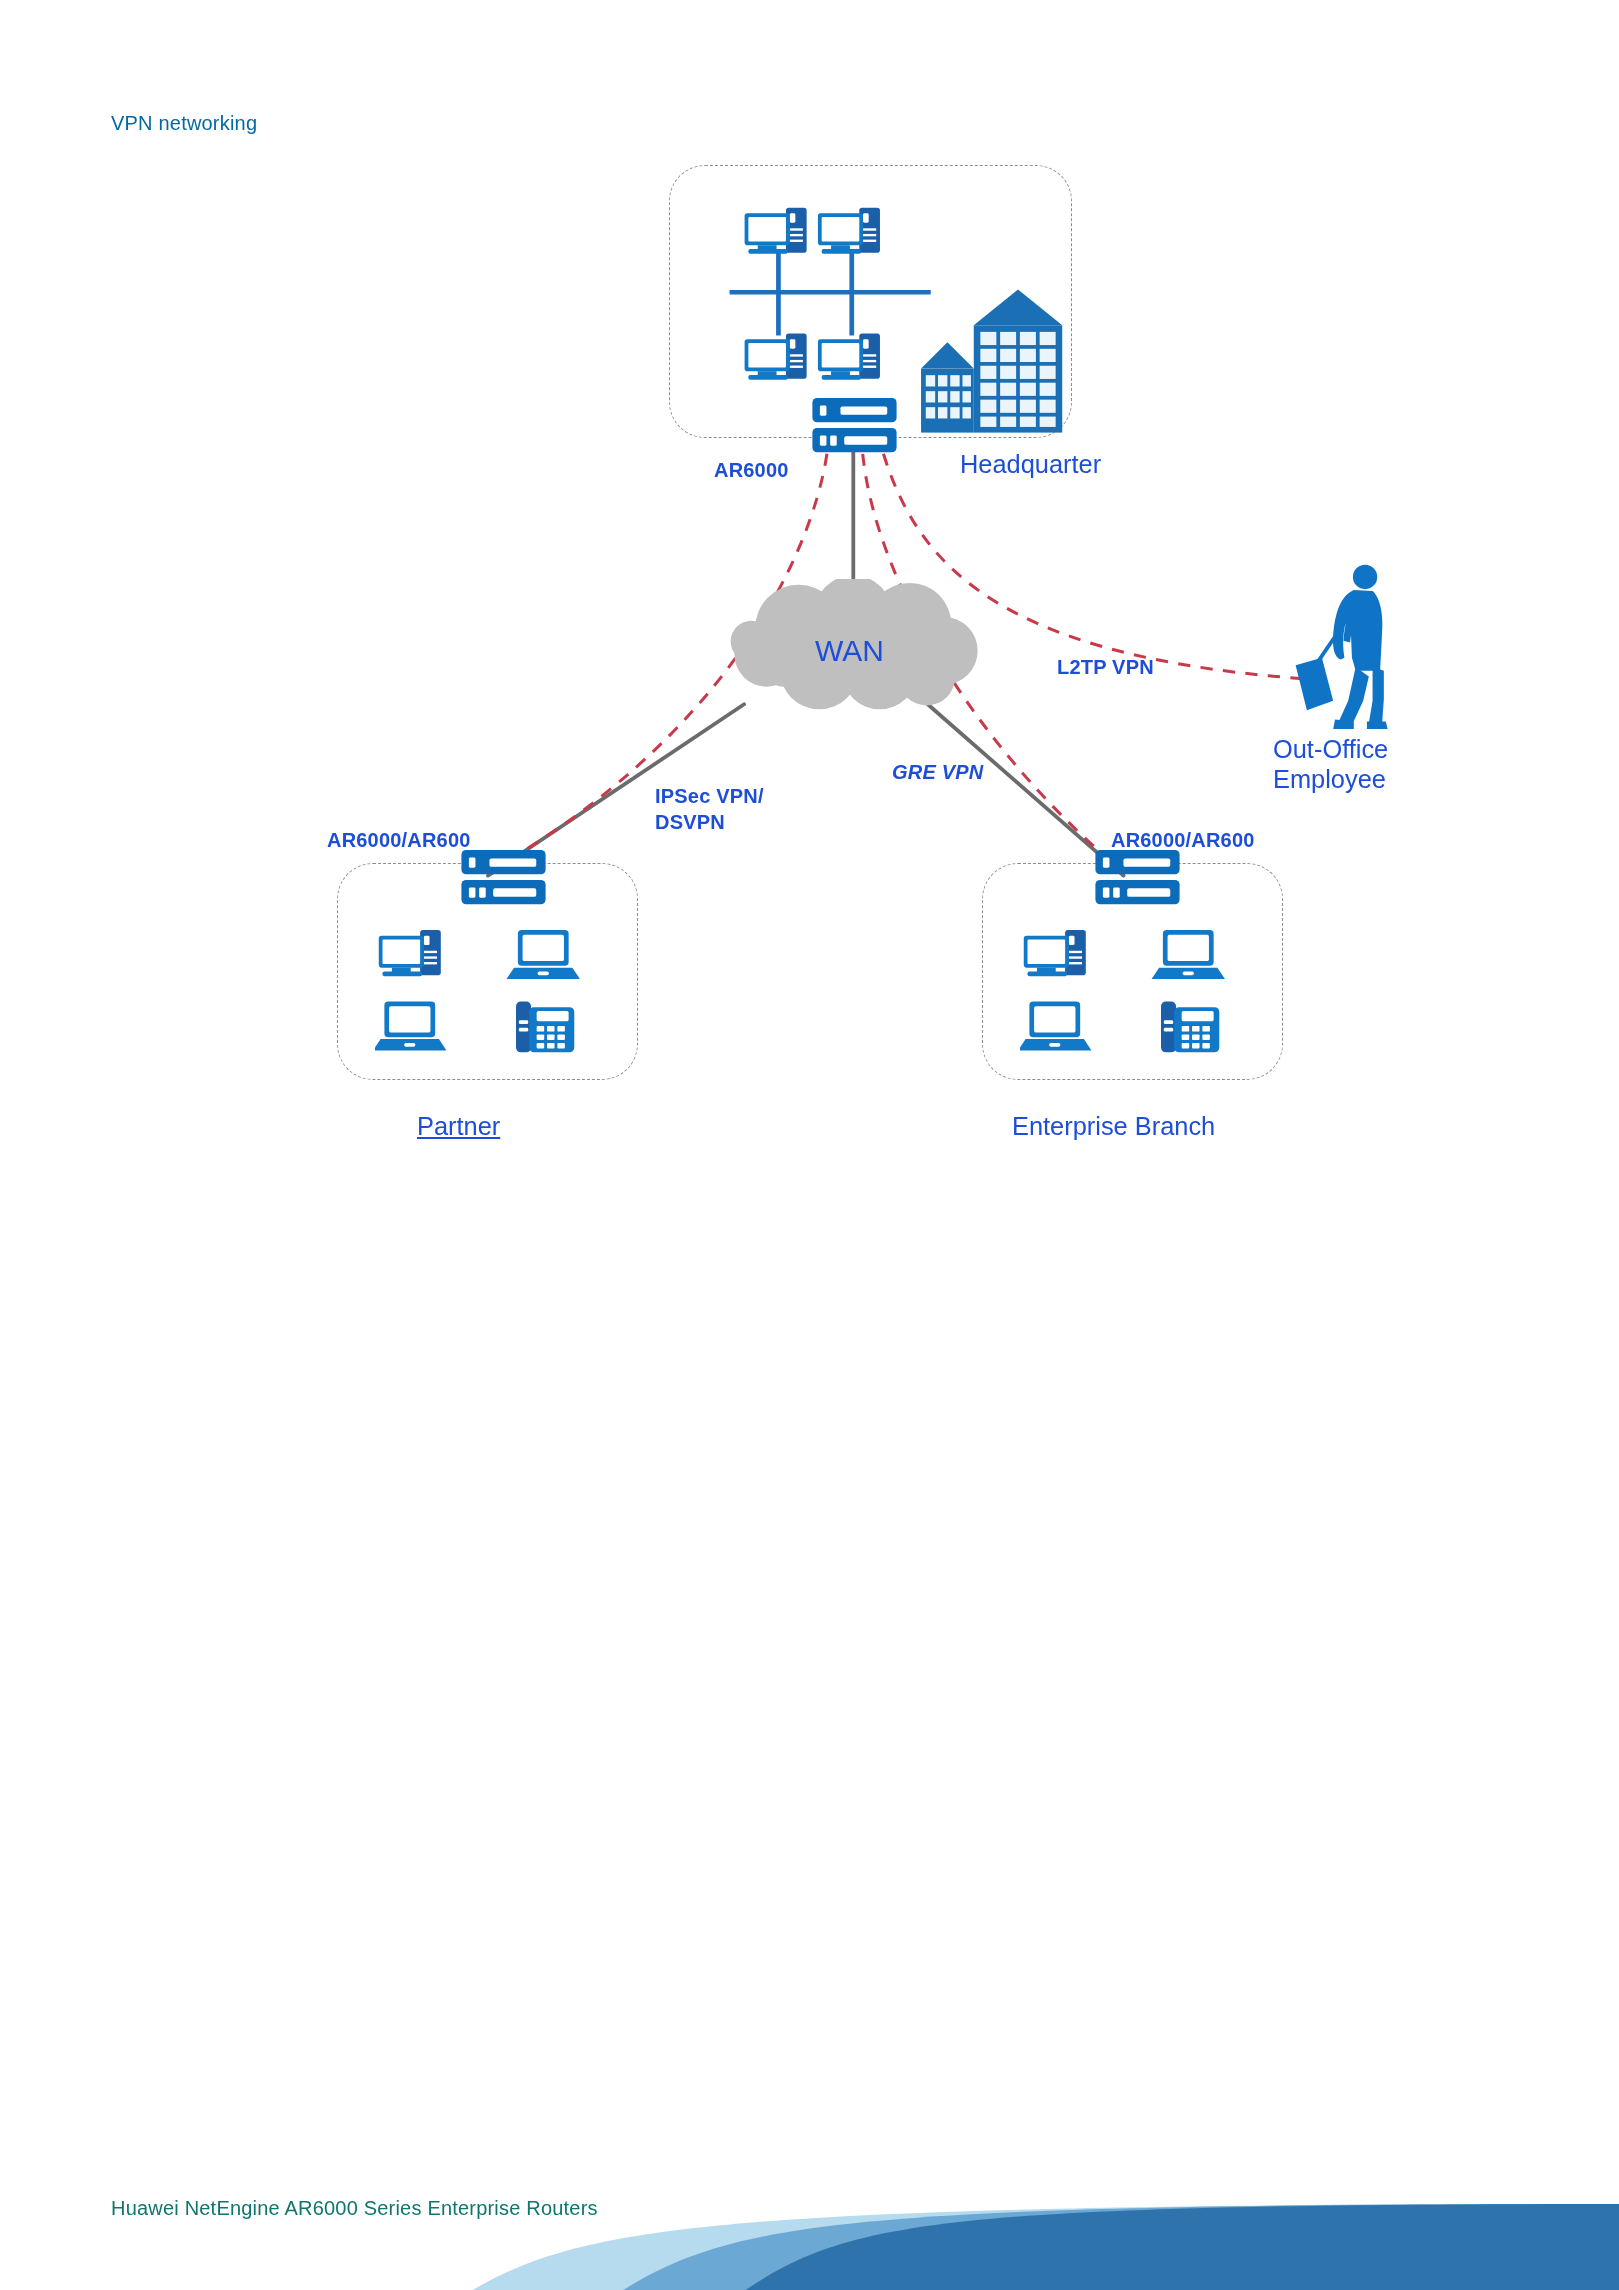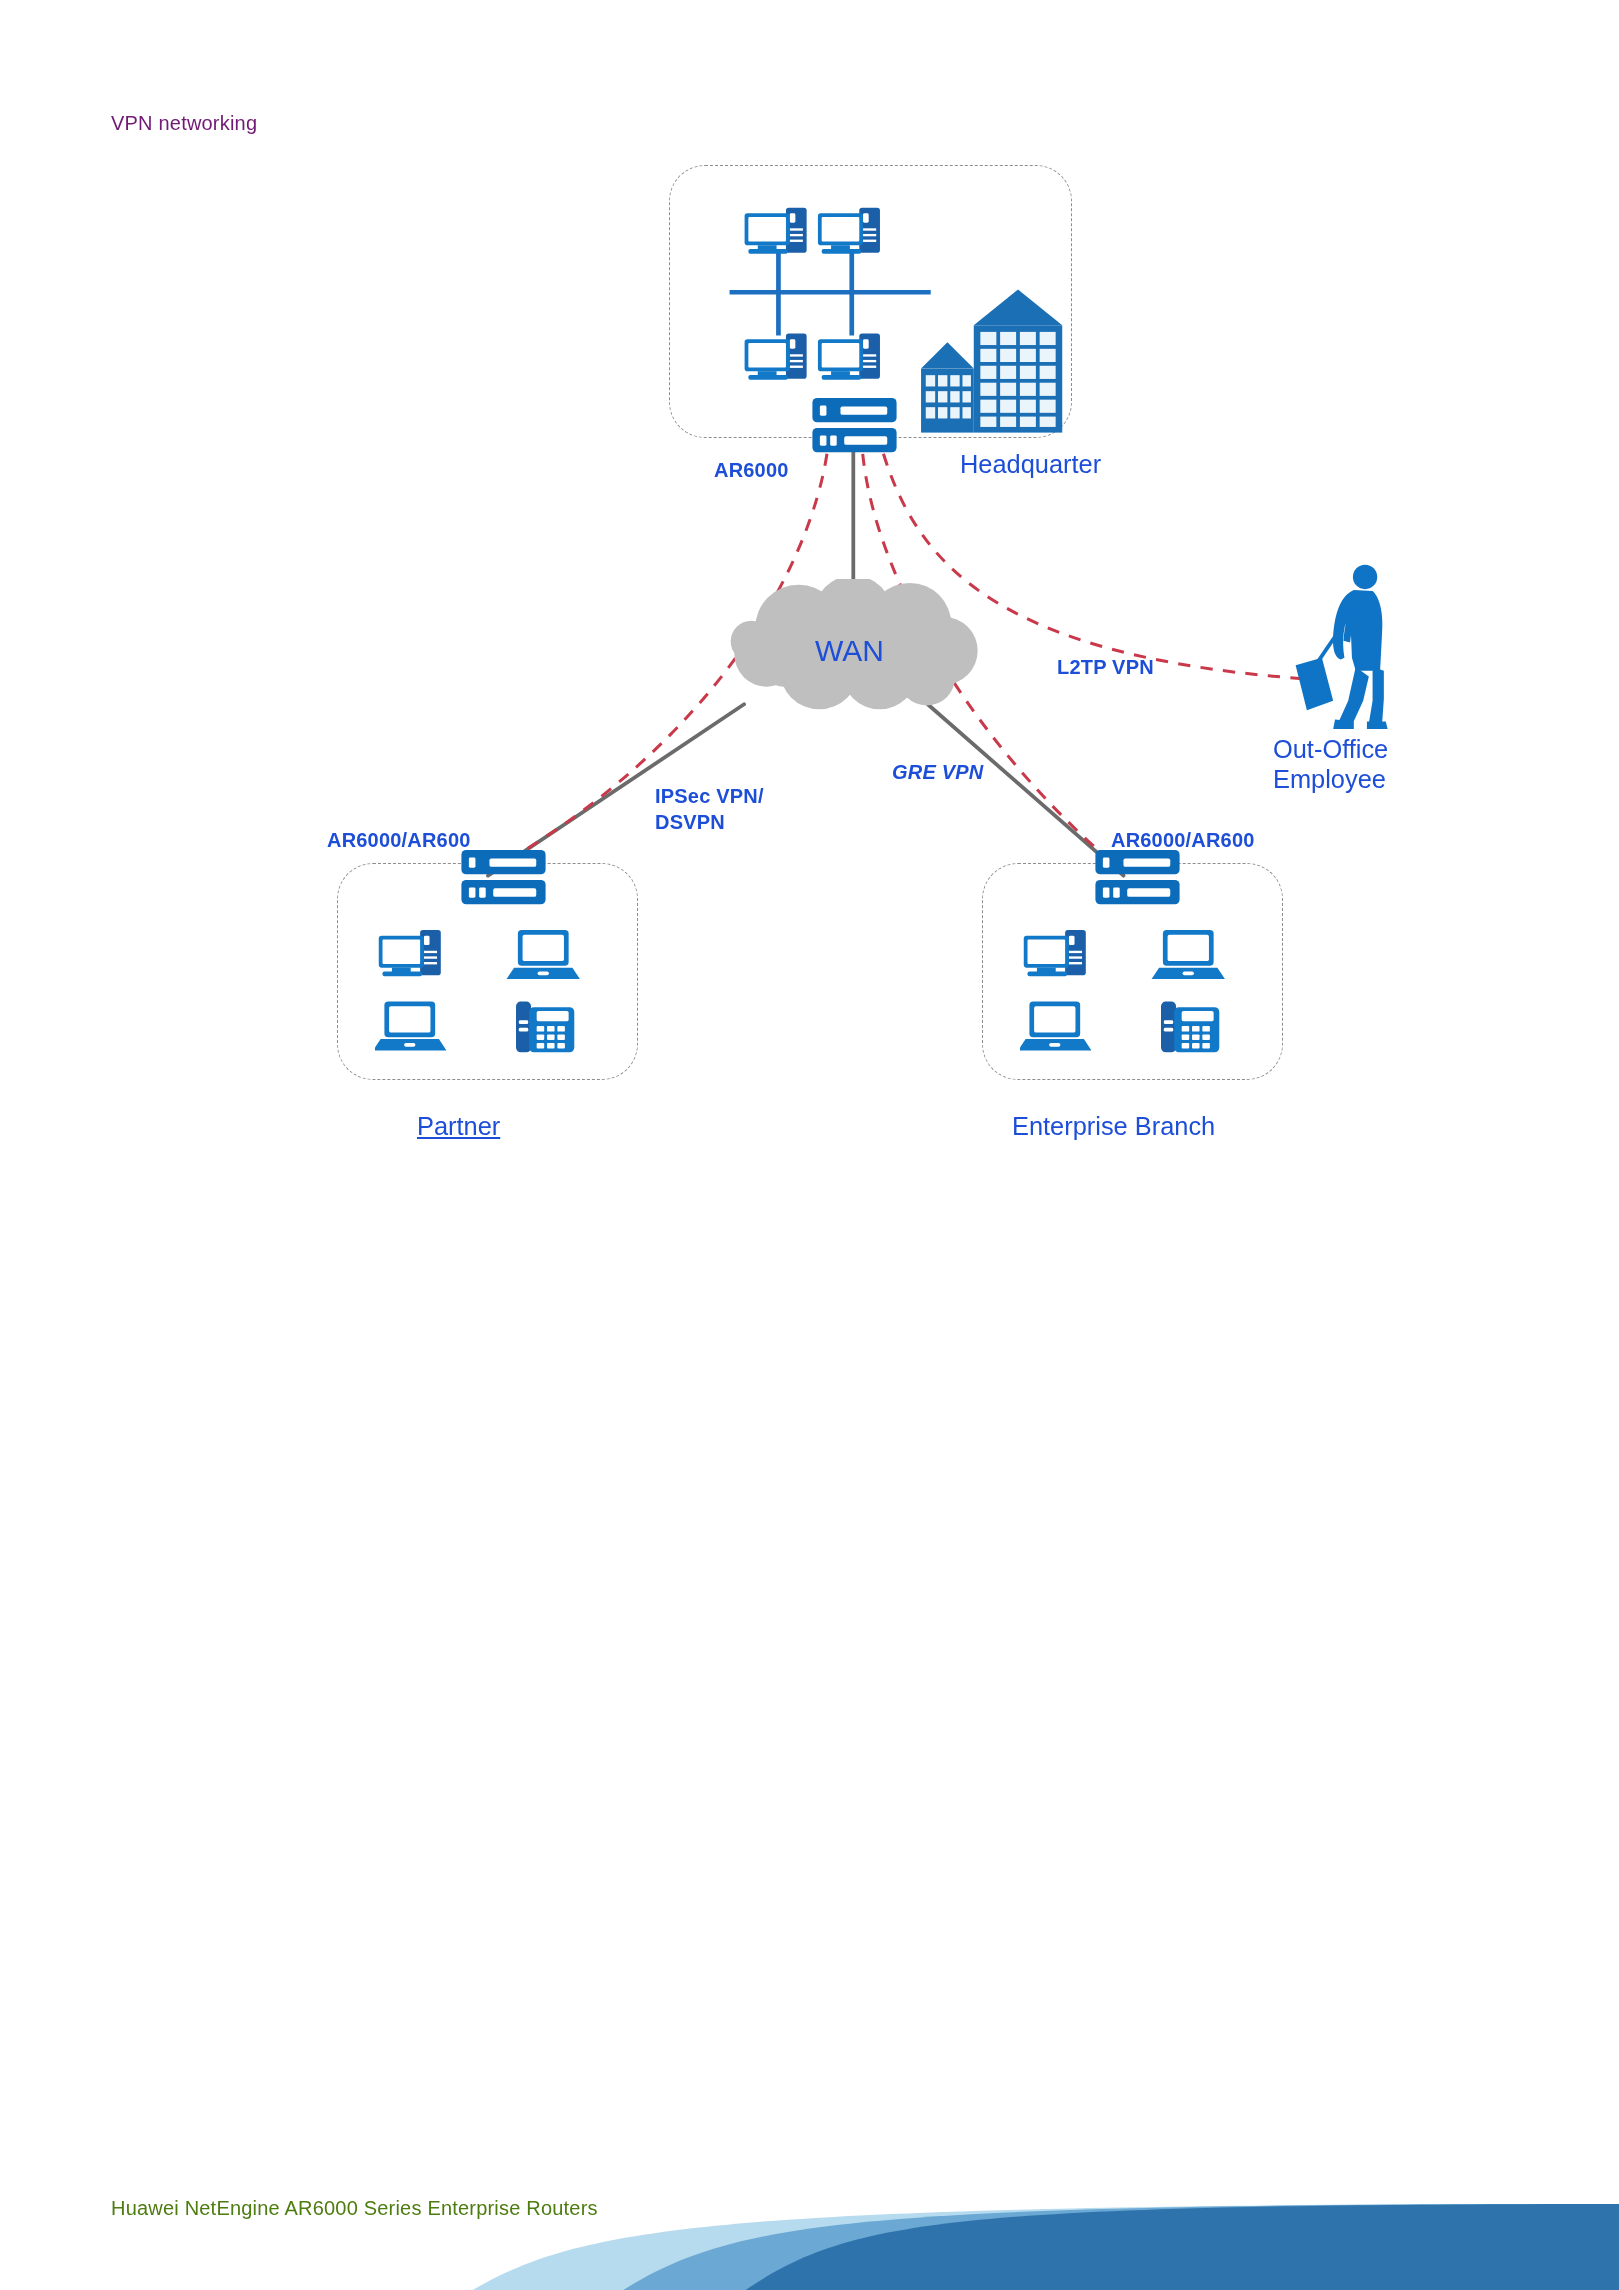--- a/index.html
+++ b/index.html
@@ -16,30 +16,30 @@
     font-family: "Liberation Sans", sans-serif;
     -webkit-font-smoothing: antialiased;
   }
 
   
   .page-title {
     position: absolute;
     left: 111px;
     top: 112px;
     font-size: 20px;
-    color: #701a75;
+    color: #0369a1;
     letter-spacing: 0.2px;
     white-space: nowrap;
   }
   .page-footer {
     position: absolute;
     left: 111px;
     top: 2197px;
     font-size: 20px;
-    color: #4d7c0f;
+    color: #0f766e;
     letter-spacing: 0.2px;
     white-space: nowrap;
   }
   .footer-swoosh {
     position: absolute;
     left: 0;
     bottom: 0;
     width: 1620px;
     height: 104px;
     pointer-events: none;

